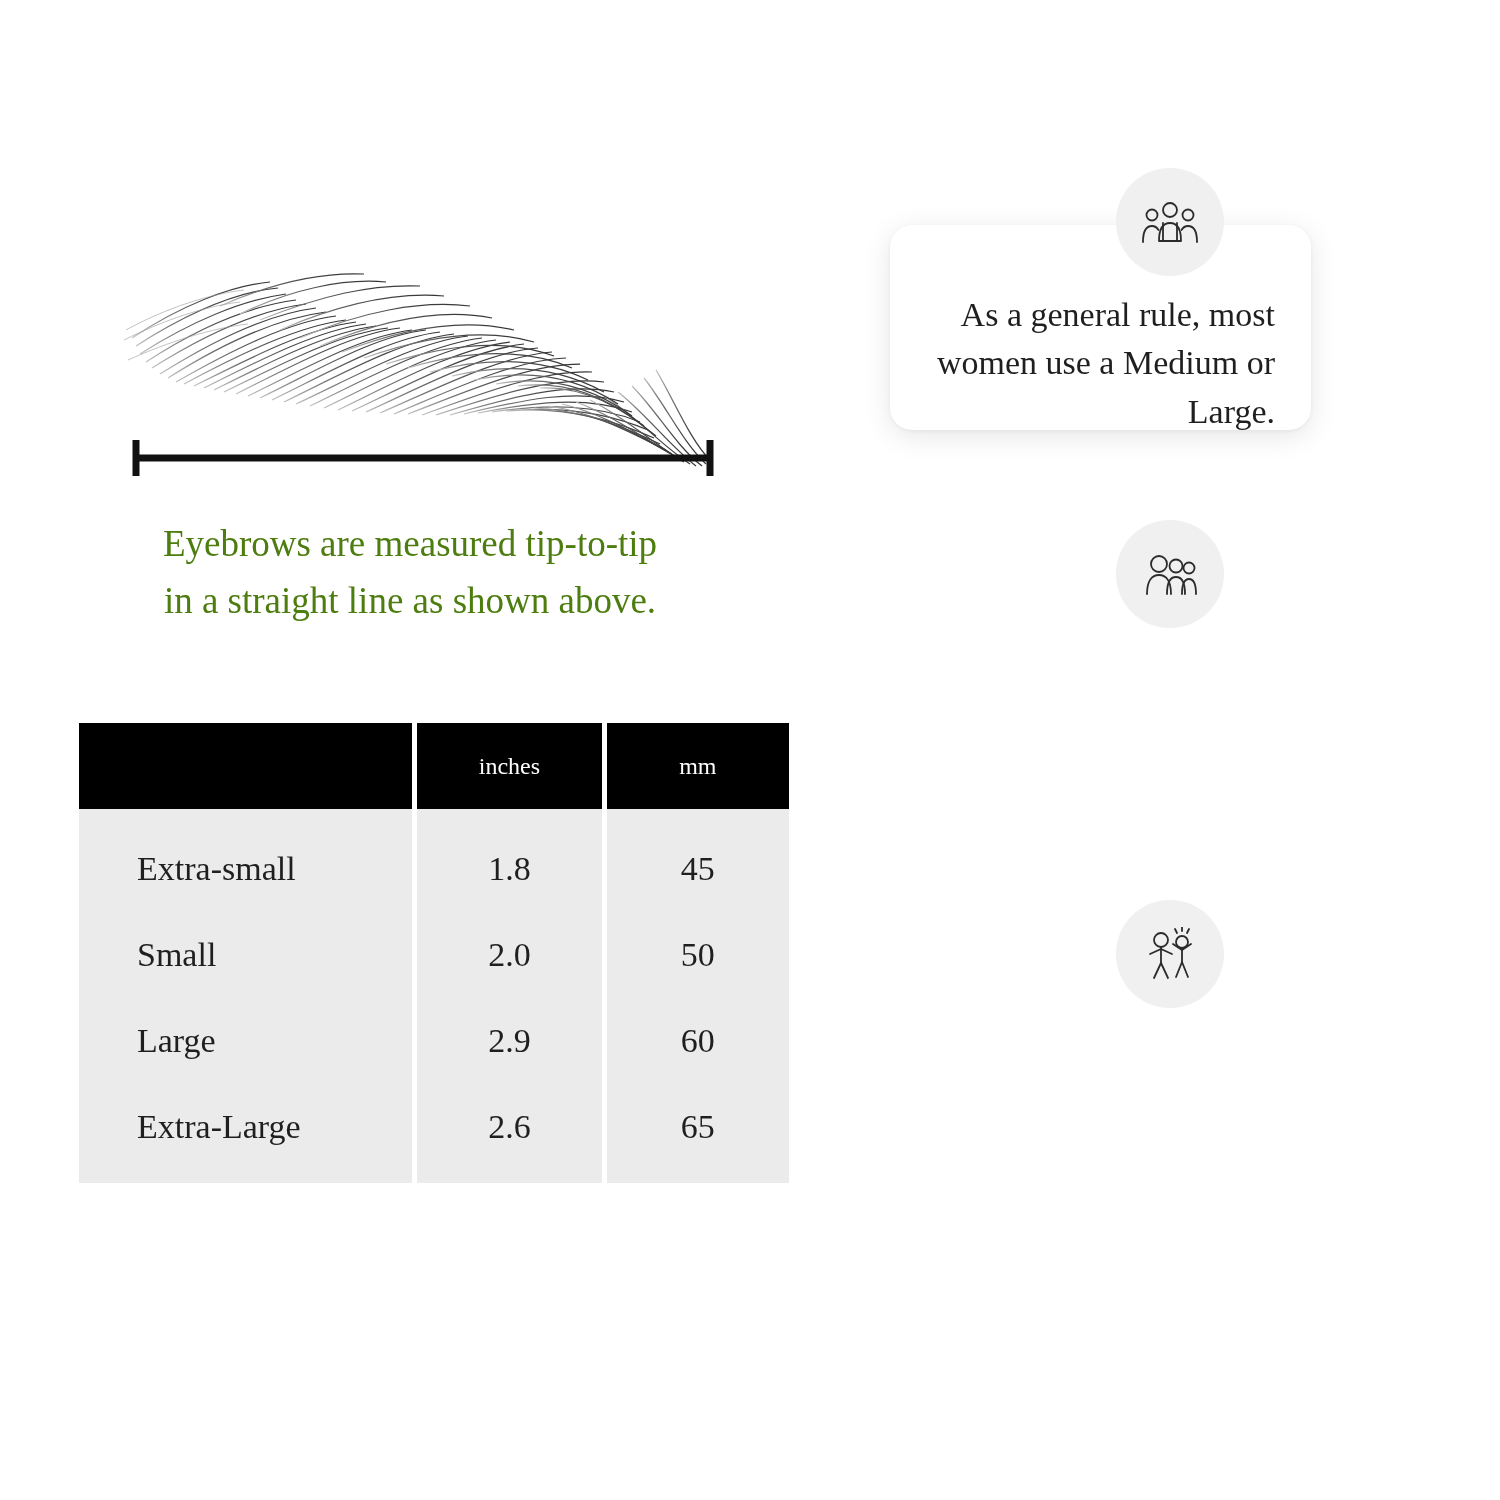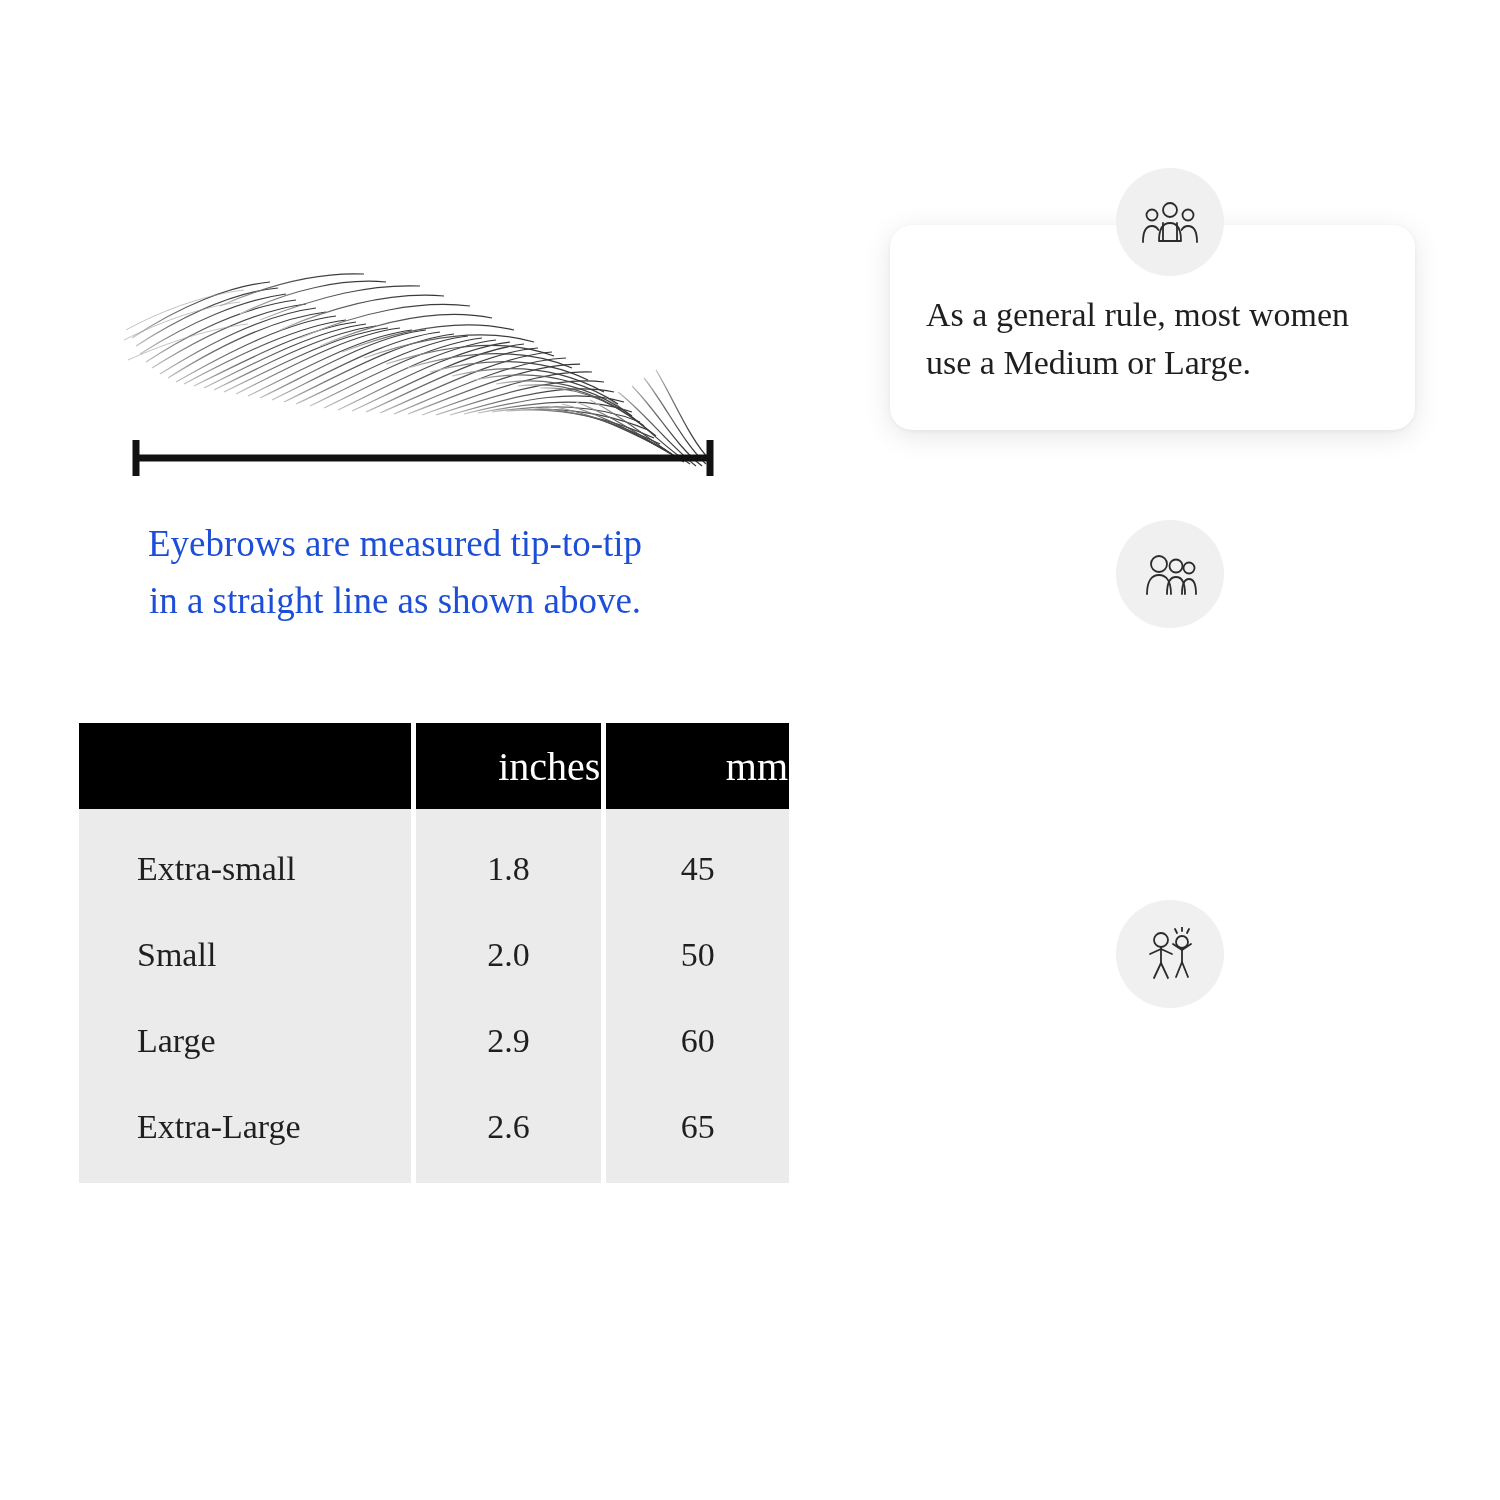--- a/index.html
+++ b/index.html
@@ -37,46 +37,46 @@
     top: 210px;
     width: 620px;
     height: 270px;
   }
   .brow-figure svg {
     display: block;
   }
 
   .measure-caption {
     position: absolute;
-    left: 60px;
+    left: 75px;
     top: 515px;
     width: 670px;
     text-align: center;
     font-size: 37px;
     line-height: 1.55;
-    color: #1d4ed8;
+    color: #4d7c0f;
   }
 
   
   .size-table {
     position: absolute;
     left: 74px;
     top: 723px;
     width: 720px;
     border-collapse: separate;
     border-spacing: 5px 0;
   }
   .size-table th {
     background: #000000;
     color: #ffffff;
     font-weight: normal;
-    font-size: 40px;
+    font-size: 24px;
     height: 84px;
     vertical-align: middle;
-    text-align: right;
+    text-align: center;
   }
   .size-table th.blank-head {
     width: 340px;
   }
   .size-table th.col-in {
     width: 188px;
   }
   .size-table th.col-mm {
     width: 187px;
   }
@@ -106,25 +106,25 @@
     position: absolute;
     left: 860px;
     top: 0;
     width: 620px;
     height: 1500px;
   }
 
   .info-card {
     position: absolute;
     left: 30px;
-    width: 525px;
+    width: 421px;
     background: #ffffff;
     border-radius: 22px;
     box-shadow: 0 6px 28px rgba(0,0,0,0.10), 0 1px 4px rgba(0,0,0,0.05);
-    text-align: left;
+    text-align: right;
     box-sizing: border-box;
   }
   .info-card .card-text {
     font-size: 34px;
     line-height: 1.42;
     color: #1f1f1f;
     padding: 0 36px;
   }
 
   .card-1 { top: 225px; height: 205px; padding-top: 66px; }

